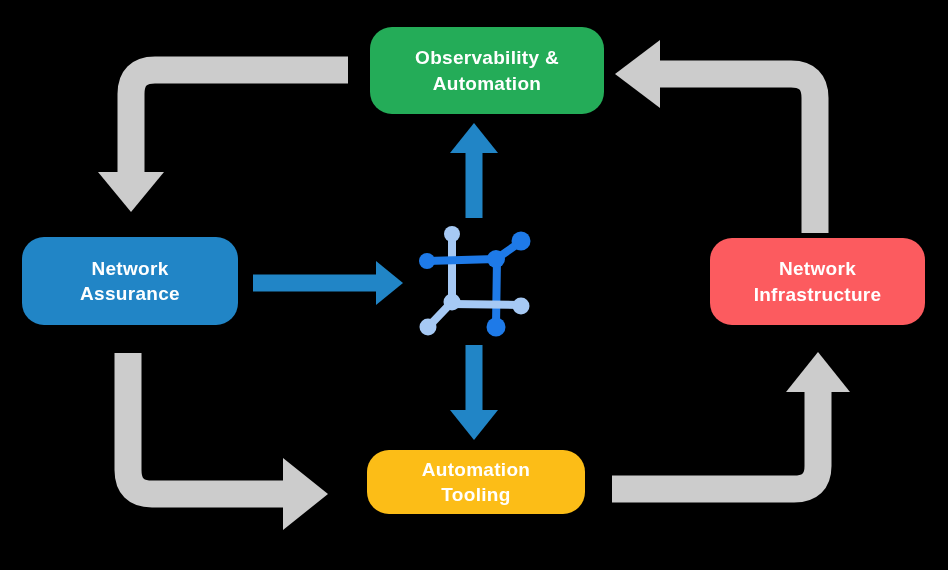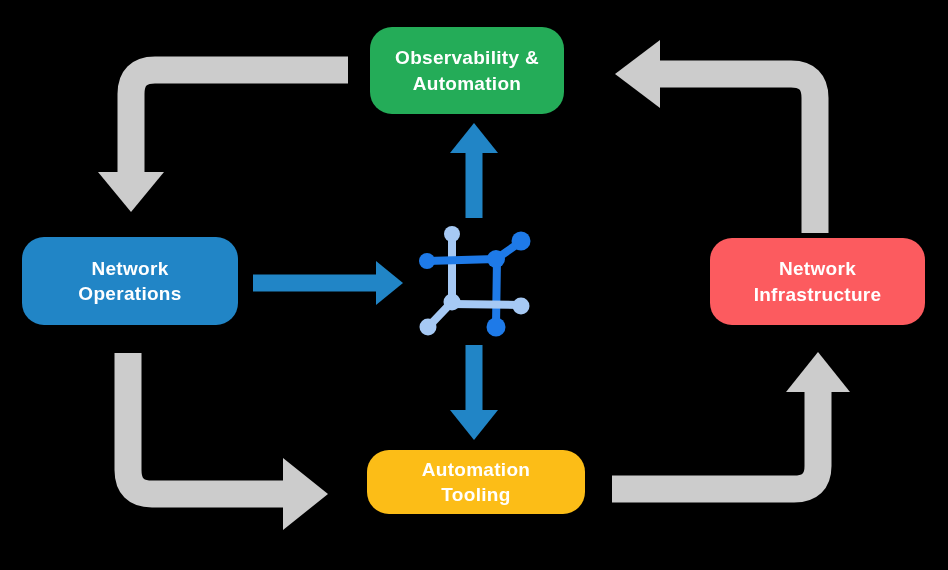--- a/index.html
+++ b/index.html
@@ -28,21 +28,21 @@
     display: flex;
     flex-direction: column;
     align-items: center;
     justify-content: center;
     text-align: center;
     font-size: 19px;
     font-weight: 700;
     letter-spacing: 0.3px;
     line-height: 1.32;
   }
-  .node-observability   { left: 370px; top: 27px;  width: 194px; height: 87px; }
+  .node-observability   { left: 370px; top: 27px;  width: 234px; height: 87px; }
   .node-operations      { left: 22px;  top: 237px; width: 216px; height: 88px; }
   .node-infrastructure  { left: 710px; top: 238px; width: 215px; height: 87px; }
   .node-tooling         { left: 367px; top: 450px; width: 218px; height: 64px; }
 </style>
 </head>
 <body style="background: rgb(0, 0, 0);">
 
 <div class="canvas">
 
   <svg class="arrow-layer" width="948" height="570" viewBox="0 0 948 570" xmlns="http://www.w3.org/2000/svg">
@@ -106,21 +106,21 @@
     </g>
   </svg>
 
   <div class="node node-observability" style="background-color: rgb(36, 172, 88);">
     <span>Observability &amp;</span>
     <span>Automation</span>
   </div>
 
   <div class="node node-operations" style="background-color: rgb(33, 133, 198);">
     <span>Network</span>
-    <span>Operations</span>
+    <span>Assurance</span>
   </div>
 
   <div class="node node-infrastructure" style="background-color: rgb(252, 91, 95);">
     <span>Network</span>
     <span>Infrastructure</span>
   </div>
 
   <div class="node node-tooling" style="background-color: rgb(252, 189, 23);">
     <span>Automation</span>
     <span>Tooling</span>

